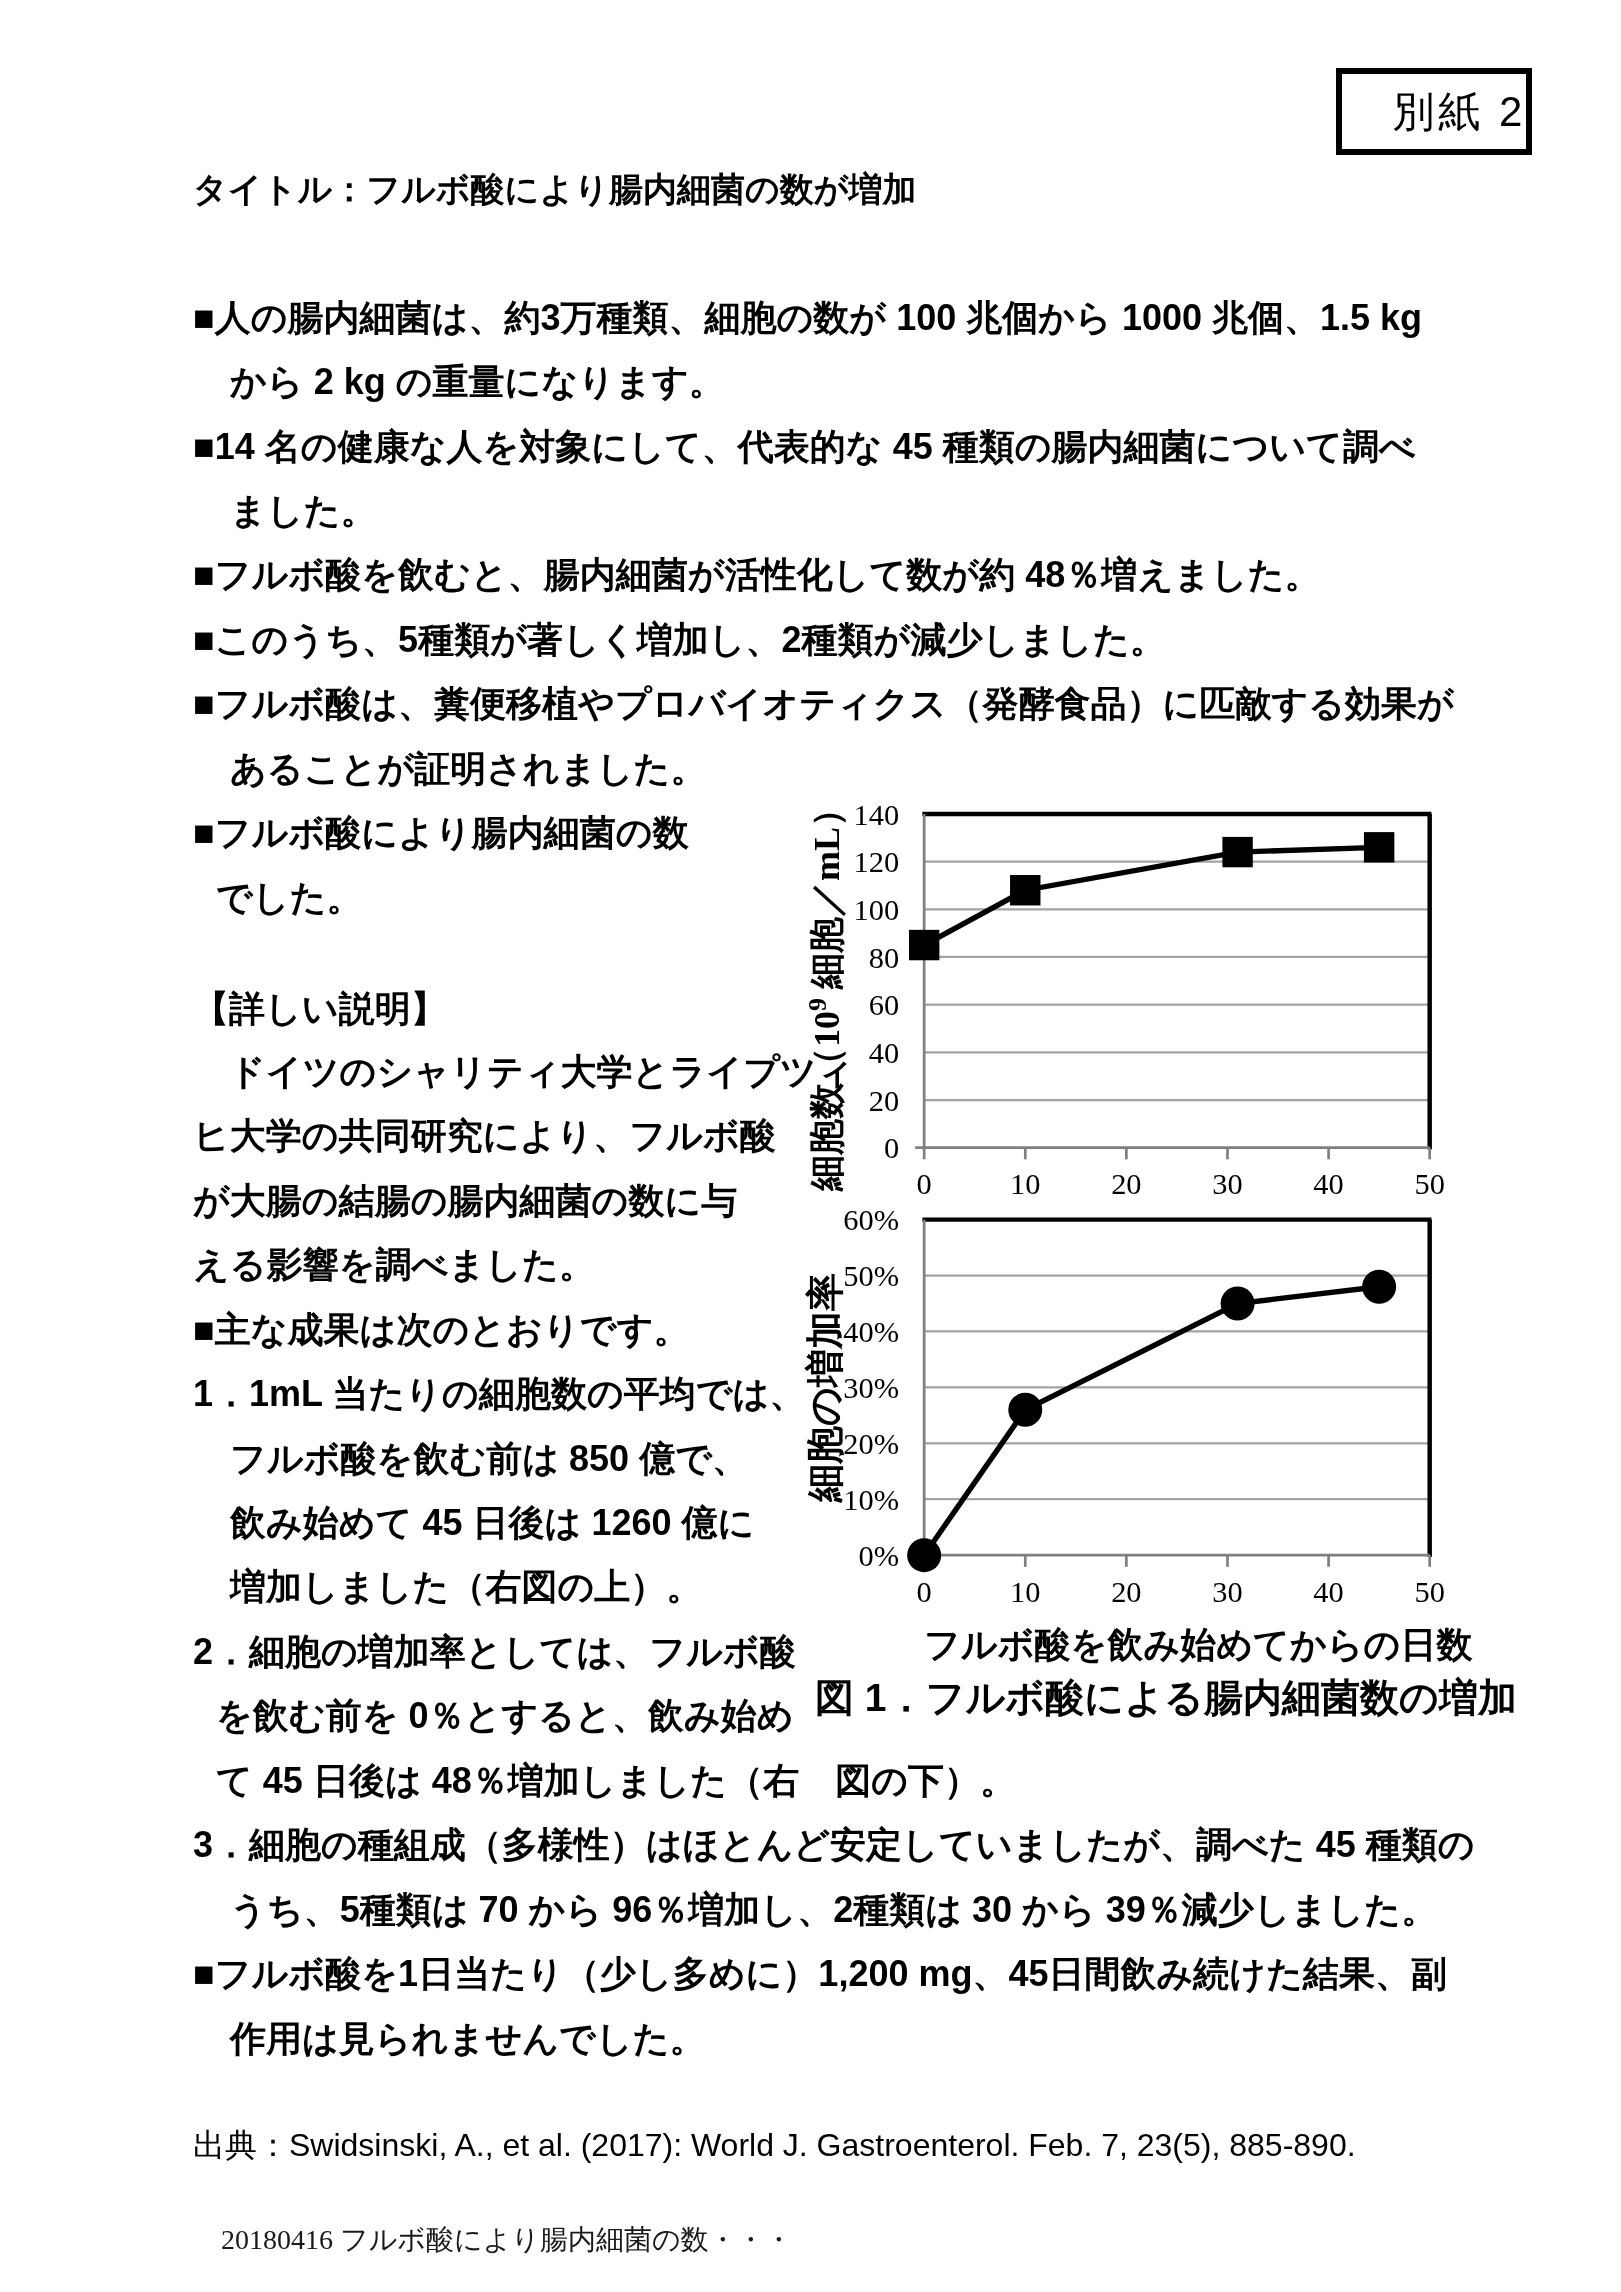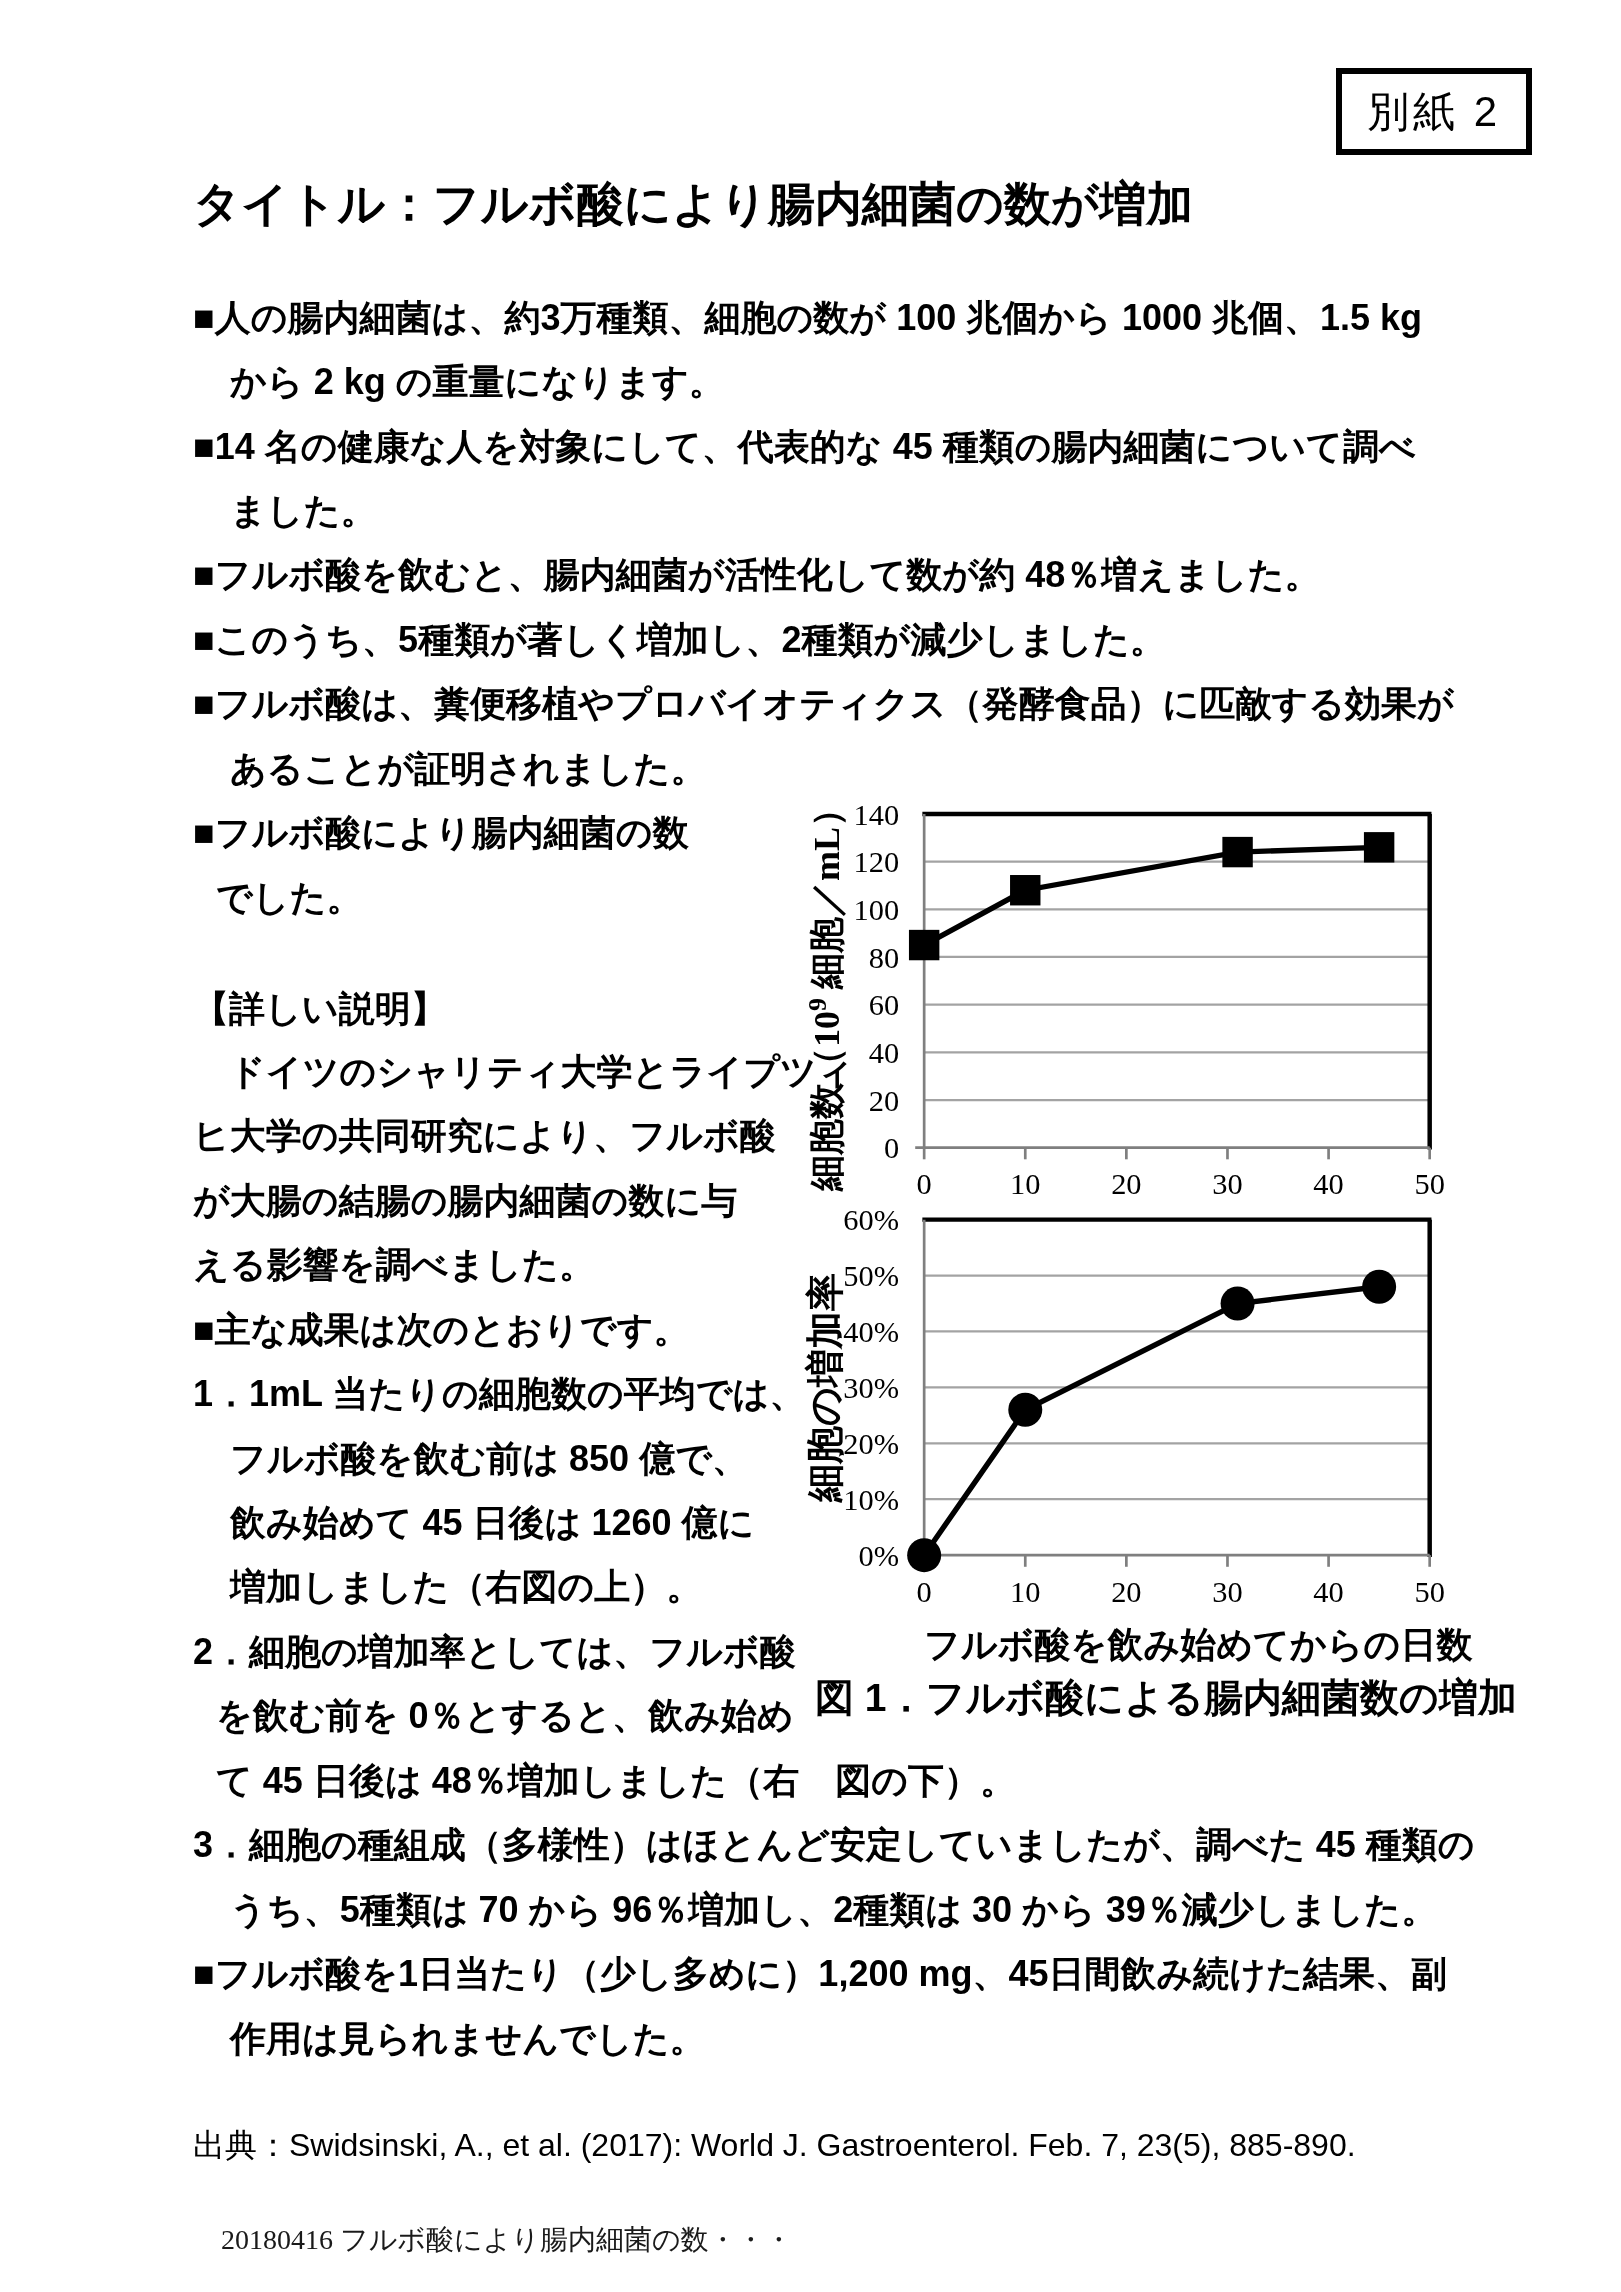--- a/index.html
+++ b/index.html
@@ -2,22 +2,22 @@
 <html style="font-size:14.3px"><head>
 <meta charset="utf-8">
 <style>
   html,body{margin:0;padding:0;background:#e8e8e8;}
   #page{position:relative;width:1621px;height:2293px;background:#ffffff;overflow:hidden;
         font-family:"Liberation Sans","DejaVu Sans",sans-serif;color:#000;}
   .line{position:absolute;left:193px;font-size:36px;font-weight:bold;line-height:1.2;white-space:pre;}
   .ind{left:230px;}
   .ind2{left:216px;}
   .tagbox{position:absolute;left:1336px;top:68px;width:184px;height:75px;border:6.3px solid #000;
-          display:flex;align-items:center;justify-content:center;font-size:42px;font-weight:500;letter-spacing:3.6px;}
-  .title{position:absolute;left:193px;top:173px;font-size:47px;font-weight:bold;white-space:pre;}
+          display:flex;align-items:center;justify-content:flex-end;font-size:42px;font-weight:500;letter-spacing:3.6px;}
+  .title{position:absolute;left:193px;top:167px;font-size:34px;font-weight:bold;white-space:pre;}
   .heading{position:absolute;left:193px;top:985px;font-size:36px;font-weight:bold;}
   .chart{position:absolute;overflow:visible;}
   #chart1{left:788px;top:788px;}
   #chart2{left:788px;top:1191px;}
   .ylab{position:absolute;transform:rotate(-90deg);transform-origin:0 0;
         font-family:"Liberation Serif","DejaVu Serif",serif;font-weight:bold;text-align:center;white-space:pre;}
   #ylab1{left:803px;top:1191px;width:385px;height:47px;font-size:36px;}
   #ylab2{left:800px;top:1522px;width:269px;height:43px;font-size:38px;}
   #ylab1 sup{font-size:0.72em;}
   .xlab{position:absolute;left:924px;top:1621px;width:506px;text-align:right;

